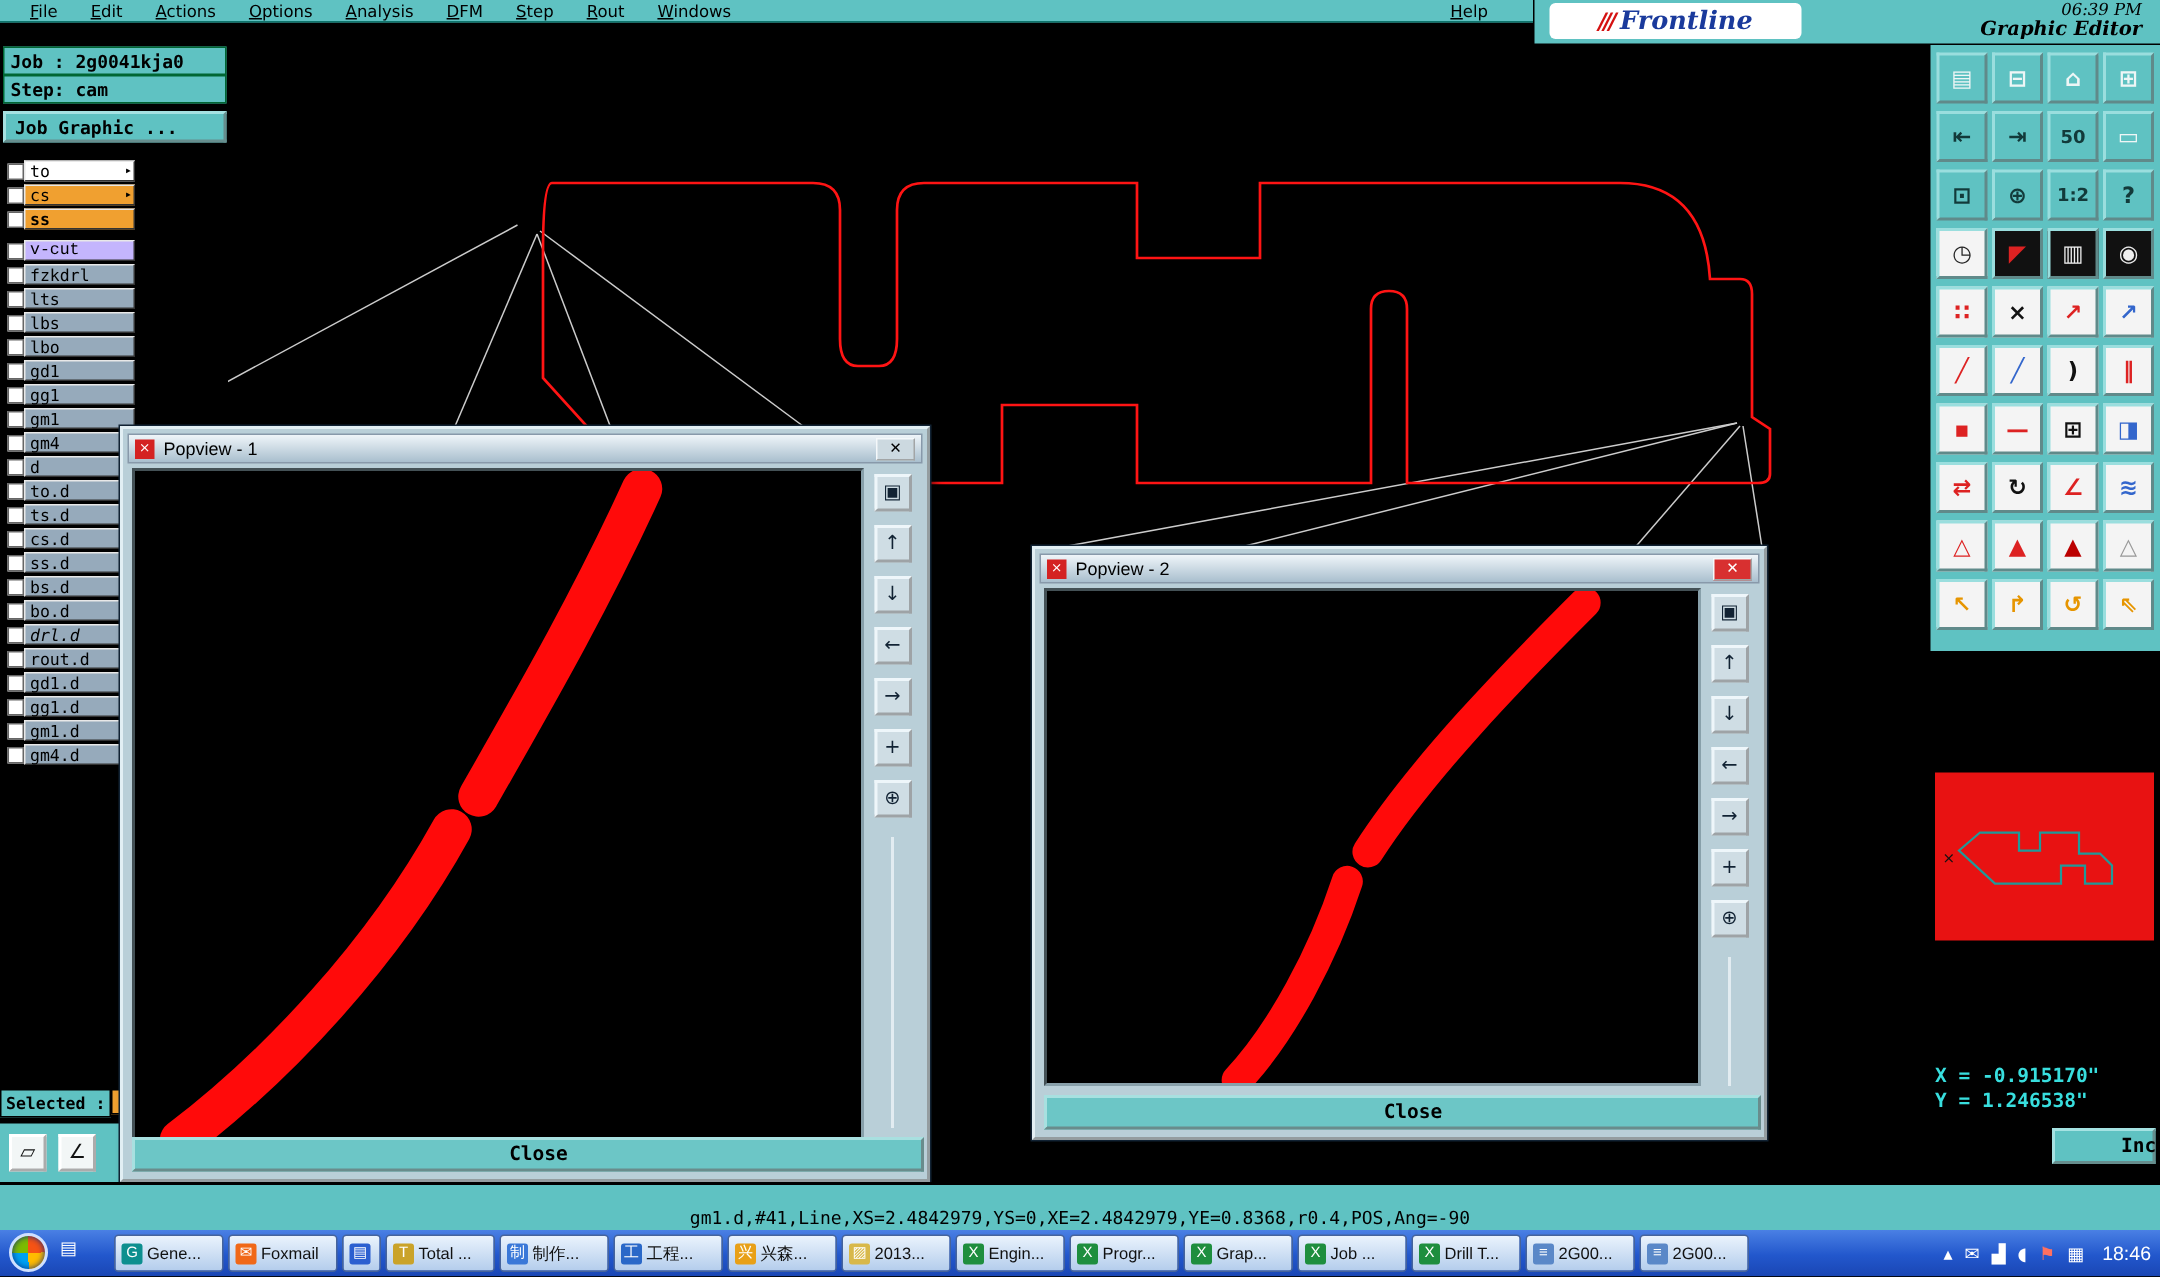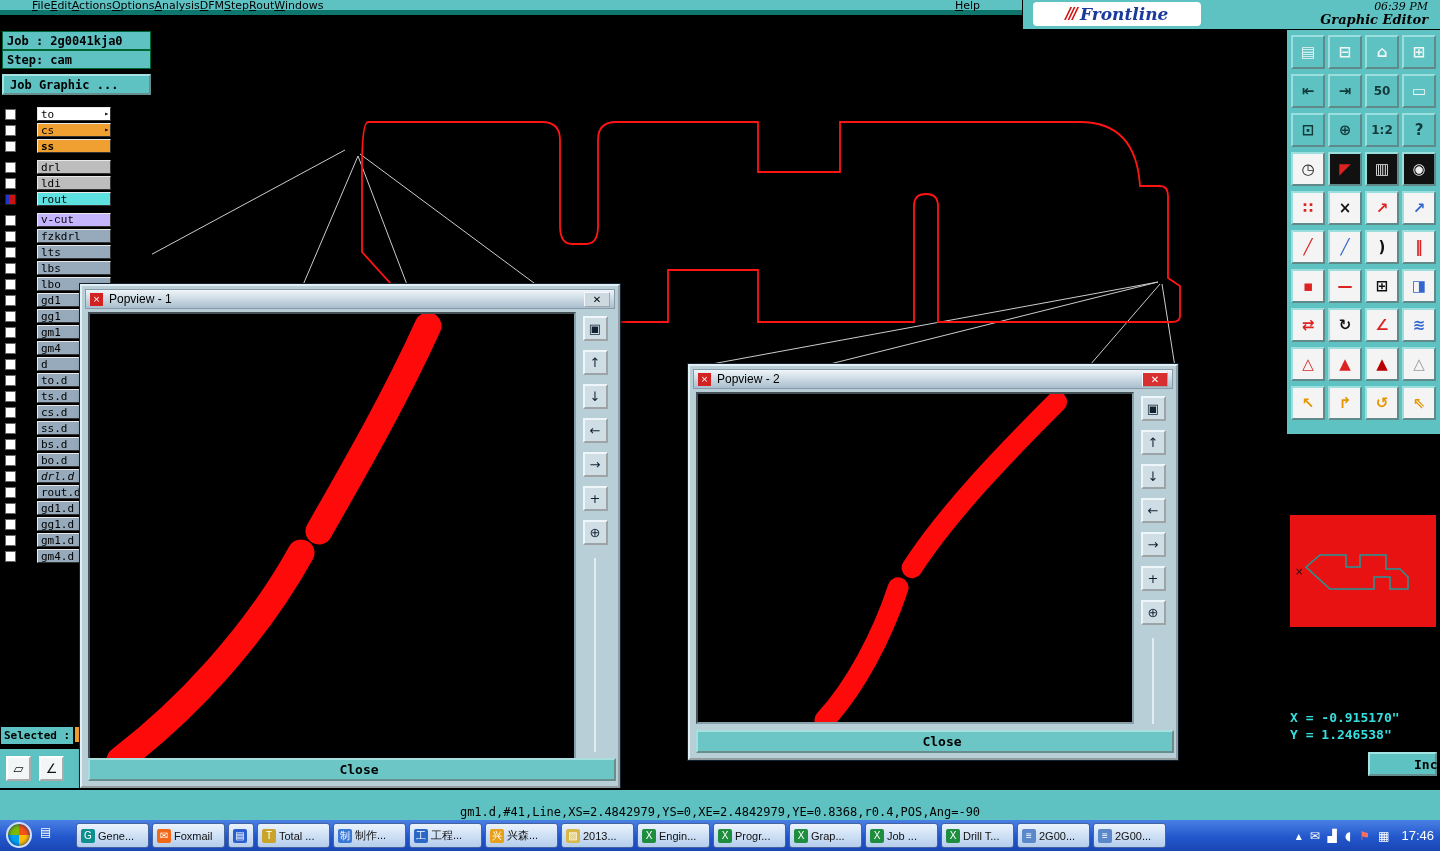--- a/index.html
+++ b/index.html
@@ -2,22 +2,22 @@
 <html><head>
 <meta charset="utf-8">
 <style>
   * { box-sizing: border-box; margin: 0; padding: 0; }
   html,body { background:#000; }
   #screen { position:relative; width:1440px; height:851px; overflow:hidden; background:#000;
             font-family:"DejaVu Sans", sans-serif; }
 
   
   #menu-bar { position:absolute; left:0; top:0; width:1022px; height:15px; background:#5fc2c2;
-              border-bottom:5px solid #0f766e; display:flex; align-items:center; 
-              padding:0 32px; font-size:11px; color:#000; }
+              border-bottom:1px solid #0f766e; display:flex; align-items:center; gap:22px;
+              padding:0 20px; font-size:11px; color:#000; }
   .menu-item { cursor:default; white-space:nowrap; }
   .menu-item:last-child { margin-left:auto; margin-right:10px; }
 
   #brand-panel { position:absolute; left:1022px; top:0; width:418px; height:30px; background:#5fc2c2;
                  border-left:1px solid #000; border-bottom:1px solid #000; }
   #logo-box { position:absolute; left:10px; top:2px; width:168px; height:24px; background:#fff;
               border-radius:4px; display:flex; align-items:center; justify-content:center; gap:4px; }
   #logo-waves { color:#d41111; font-weight:bold; font-style:italic; font-size:15px; letter-spacing:-2px; }
   #logo-text  { color:#1a3a9c; font:bold italic 17px "DejaVu Serif", serif; }
   #app-title  { position:absolute; right:12px; top:12px; font:bold italic 13px "DejaVu Serif", serif; color:#000; }
@@ -32,21 +32,21 @@
                 border:2px outset #a5e2e2; font:bold 12px "DejaVu Sans Mono", monospace; color:#000;
                 text-align:left; padding:1px 6px; }
 
   
   #left-black { position:absolute; left:0; top:100px; width:152px; height:690px; background:#000; }
   #layer-list { position:absolute; left:0; top:106px; width:152px; }
   .layer-group + .layer-group { margin-top:5px; }
   .layer-row { height:16px; display:flex; align-items:center; }
   .layer-check { width:11px; height:11px; background:#fff; border:1px solid #666; margin-left:5px; flex:none; }
   .layer-check.active { background:linear-gradient(90deg,#2233cc 35%, #cc1111 35%); border-color:#222; }
-  .layer-label { width:74px; height:14px; margin-left:21px; font:11px "DejaVu Sans Mono", monospace;
+  .layer-label { width:74px; height:14px; font:11px "DejaVu Sans Mono", monospace;
                  line-height:13px; color:#000; padding-left:3px; position:relative;
                  border-top:1px solid #e8e8e8; border-left:1px solid #e8e8e8;
                  border-right:1px solid #333; border-bottom:1px solid #333; }
   .layer-arrow { position:absolute; right:1px; top:1px; font-size:8px; line-height:10px; }
 
   
   #canvas { position:absolute; left:152px; top:30px; width:1133px; height:760px; background:#000; }
   #canvas svg { position:absolute; left:0; top:0; }
 
   
@@ -165,34 +165,20 @@
           <span class="layer-check"></span>
           <span class="layer-label" style="background: rgb(255, 255, 255);">to<span class="layer-arrow">▸</span></span>
         </div>
         <div class="layer-row">
           <span class="layer-check"></span>
           <span class="layer-label" style="background: rgb(240, 160, 48);">cs<span class="layer-arrow">▸</span></span>
         </div>
         <div class="layer-row">
           <span class="layer-check"></span>
           <span class="layer-label" style="background: rgb(240, 160, 48); font-weight: bold;">ss</span>
-        </div>
-      </div>
-      <div class="layer-group">
-        <div class="layer-row">
-          <span class="layer-check"></span>
-          <span class="layer-label" style="background: rgb(189, 189, 189);">drl</span>
-        </div>
-        <div class="layer-row">
-          <span class="layer-check"></span>
-          <span class="layer-label" style="background: rgb(189, 189, 189);">ldi</span>
-        </div>
-        <div class="layer-row">
-          <span class="layer-check active"></span>
-          <span class="layer-label" style="background: rgb(92, 224, 224);">rout</span>
         </div>
       </div>
       <div class="layer-group">
         <div class="layer-row">
           <span class="layer-check"></span>
           <span class="layer-label" style="background: #c4b5fd; font-family: Liberation Mono, monospace;">v-cut</span>
         </div>
         <div class="layer-row">
           <span class="layer-check"></span>
           <span class="layer-label" style="background: rgb(150, 170, 187);">fzkdrl</span>
@@ -490,17 +476,17 @@
       </div>
     <div id="tray">
       <span id="tray-icons" style="display:flex;gap:8px;">
           <span class="tray-ico">▴</span>
           <span class="tray-ico">✉</span>
           <span class="tray-ico">▟</span>
           <span class="tray-ico">◖</span>
           <span class="tray-ico" style="color: rgb(255, 112, 96);">⚑</span>
           <span class="tray-ico">▦</span>
         </span>
-      <span id="tray-time">17:46</span>
+      <span id="tray-time">18:46</span>
     </div>
   </div>
 
 </div>
 
 </body></html>

